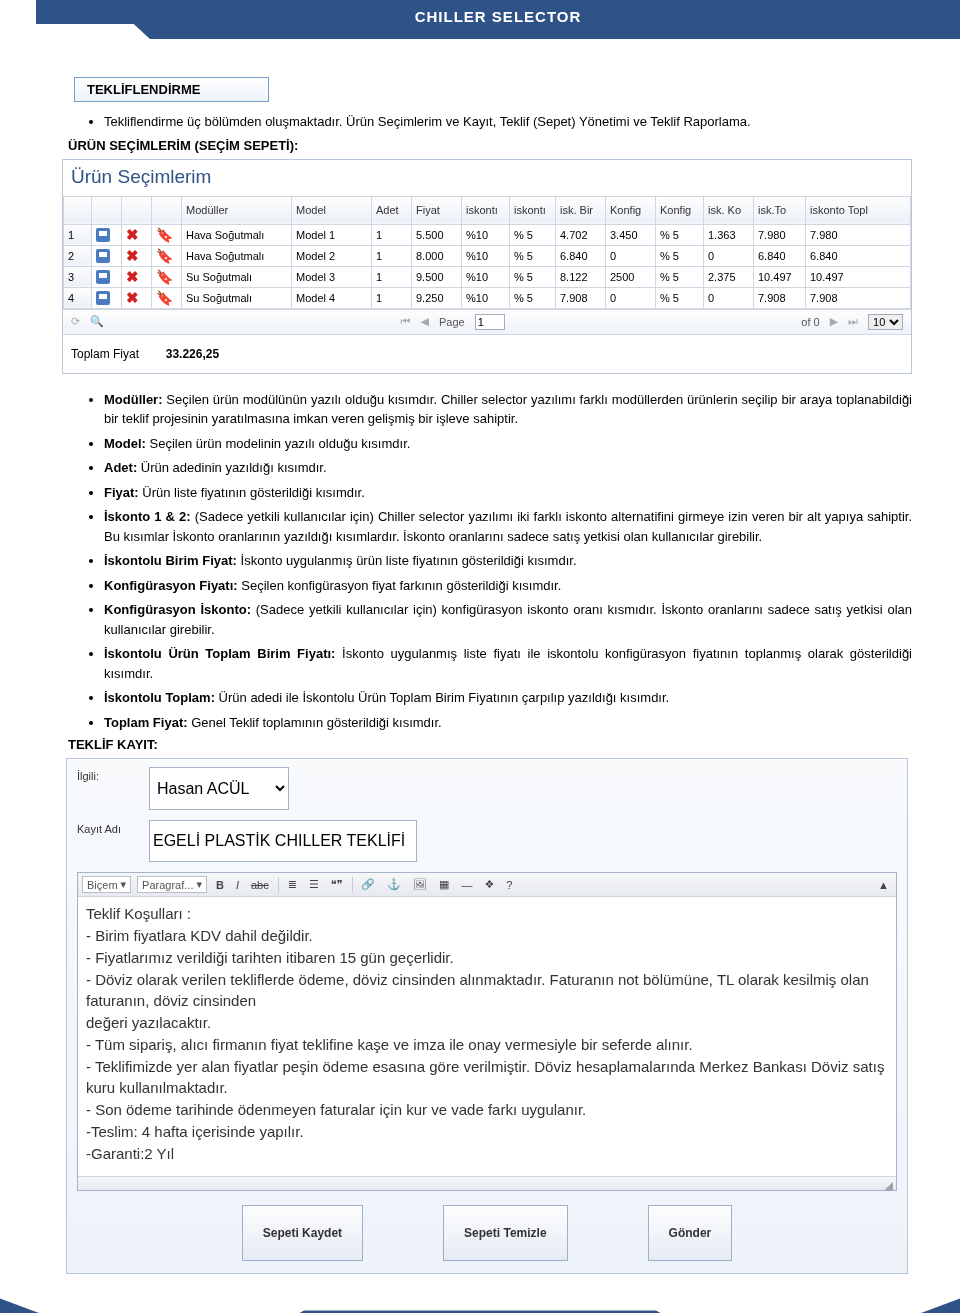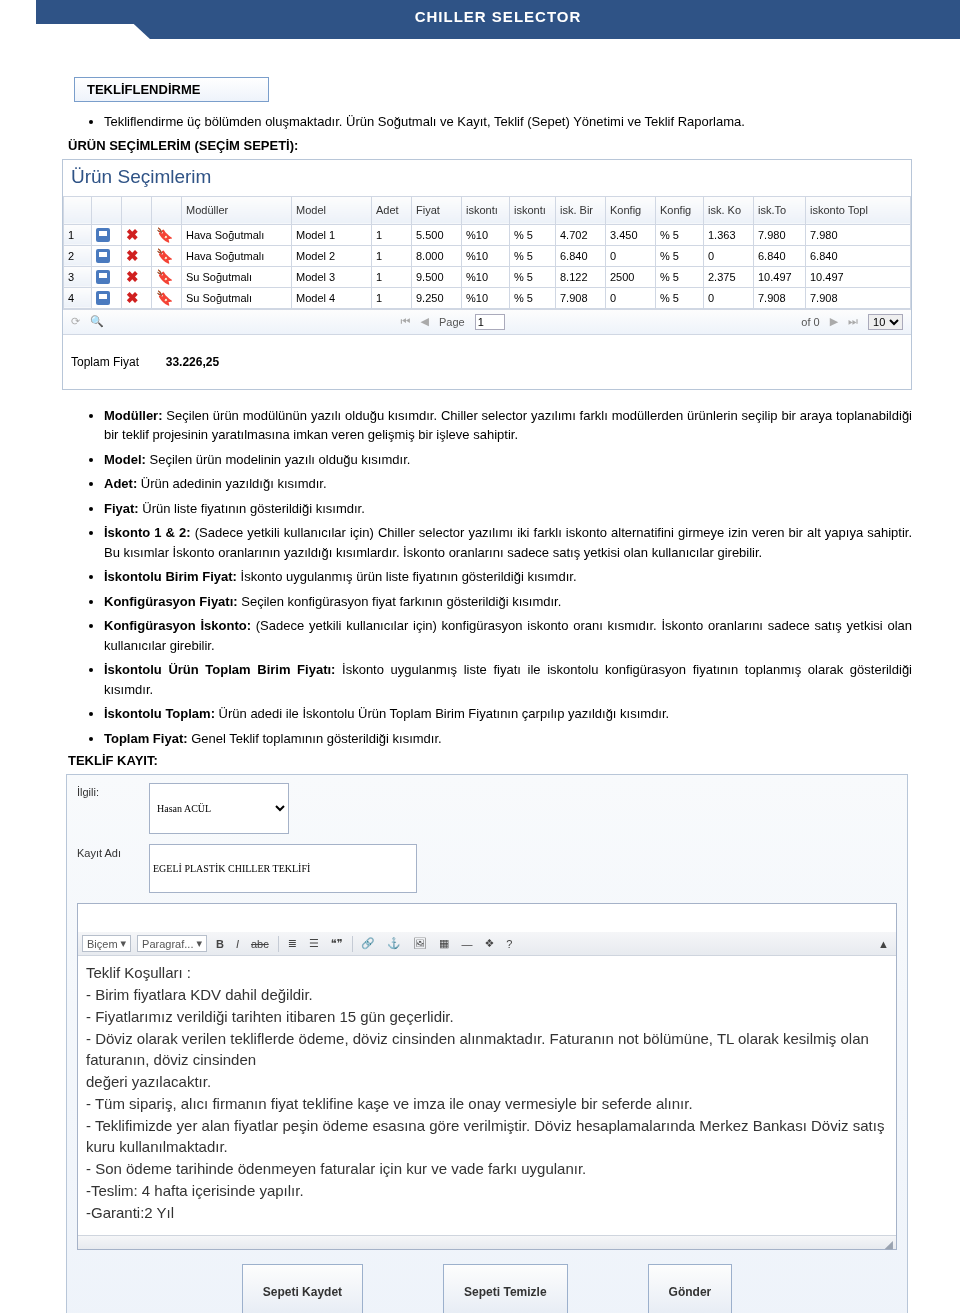--- a/index.html
+++ b/index.html
@@ -87,53 +87,53 @@
   .pager {
     display:flex; align-items:center; gap:10px;
     padding: 4px 8px; font-size:11px; color:#555;
     border-top:1px solid #d0d7e3;
     background: linear-gradient(#fdfdfd,#eef3fa);
   }
   .pager .sp { flex:1; }
   .pager input { width:30px; font-size:11px; padding:1px 2px; border:1px solid #aab; }
   .pager select { font-size:11px; border:1px solid #aab; }
   .pager .navbtn { color:#aaa; cursor:default; }
-  .totalbar { padding:20px 8px; font-size:12px; border-top:1px solid #d0d7e3; }
+  .totalbar { padding:12px 8px; font-size:12px; border-top:1px solid #d0d7e3; }
   .totalbar b { font-weight:bold; }
 
   ul.explain { list-style: disc; padding-left: 42px; }
   ul.explain li { margin: 5px 0; line-height: 1.5; text-align: justify; }
   ul.explain li b { font-weight: bold; }
 
   
   .frm {
     border: 1px solid #b8c6d8;
     background: linear-gradient(#f8fafc,#eef3fa);
     padding: 8px 10px 12px 10px;
     margin: 4px 4px 0 4px;
     font-size: 11px;
     color: #333;
   }
   .frm-row { display:flex; margin-bottom:10px; align-items:flex-start; }
   .frm-lbl { width:72px; padding-top:3px; }
   .frm-field { flex:1; }
   .frm select, .frm input[type=text] {
-    font-size:10px; padding:18px 3px; border:1px solid #a5b2c8; background:#fff;font-family:Liberation Serif, serif;
+    font-size:16px; padding:11px 3px; border:1px solid #a5b2c8; background:#fff;
   }
   .frm select { width:140px; }
   .frm input[type=text] { width:268px; }
 
   .rte {
     border:1px solid #a5b2c8; background:#fff; width:100%;
   }
   .rte-tb {
     background: linear-gradient(#f5f6f8,#e7eaef);
     padding:3px 4px; display:flex; gap:6px; align-items:center;
     border-bottom:1px solid #cfd5de;
-    font-size:11px; color:#555;margin-top:28px;
+    font-size:11px; color:#555;
   }
   .rte-tb .dd { border:1px solid #b7bfcb; background:#fff; padding:1px 4px; display:flex; align-items:center; gap:3px;}
   .rte-tb .btn { padding:1px 3px; cursor:default; color:#444;}
   .rte-tb .sep { width:1px; height:16px; background:#c5cbd5; }
   .rte-body {
     padding:6px 8px 12px 8px; font-size:15px; line-height:1.45;
     min-height:150px;
   }
   .rte-foot {
     background: linear-gradient(#f5f6f8,#e7eaef);
@@ -178,21 +178,21 @@
 <div class="page-header">
   <span>CHILLER SELECTOR</span>
   <div class="hdr-notch"></div>
 </div>
 
 <div class="content">
 
   <div class="box-title">TEKLİFLENDİRME</div>
 
   <ul class="top-bullets">
-    <li>Tekliflendirme üç bölümden oluşmaktadır. Ürün Soğutmalı ve Kayıt, Teklif (Sepet) Yönetimi ve Teklif Raporlama.</li>
+    <li>Tekliflendirme üç bölümden oluşmaktadır. Ürün Seçimlerim ve Kayıt, Teklif (Sepet) Yönetimi ve Teklif Raporlama.</li>
   </ul>
 
   <div class="sec-label">ÜRÜN SEÇİMLERİM (SEÇİM SEPETİ):</div>
 
   <div class="pnl">
     <div class="pnl-title">Ürün Seçimlerim</div>
     <table class="grid">
       <colgroup>
         <col style="width:28px">
           <col style="width:30px">

